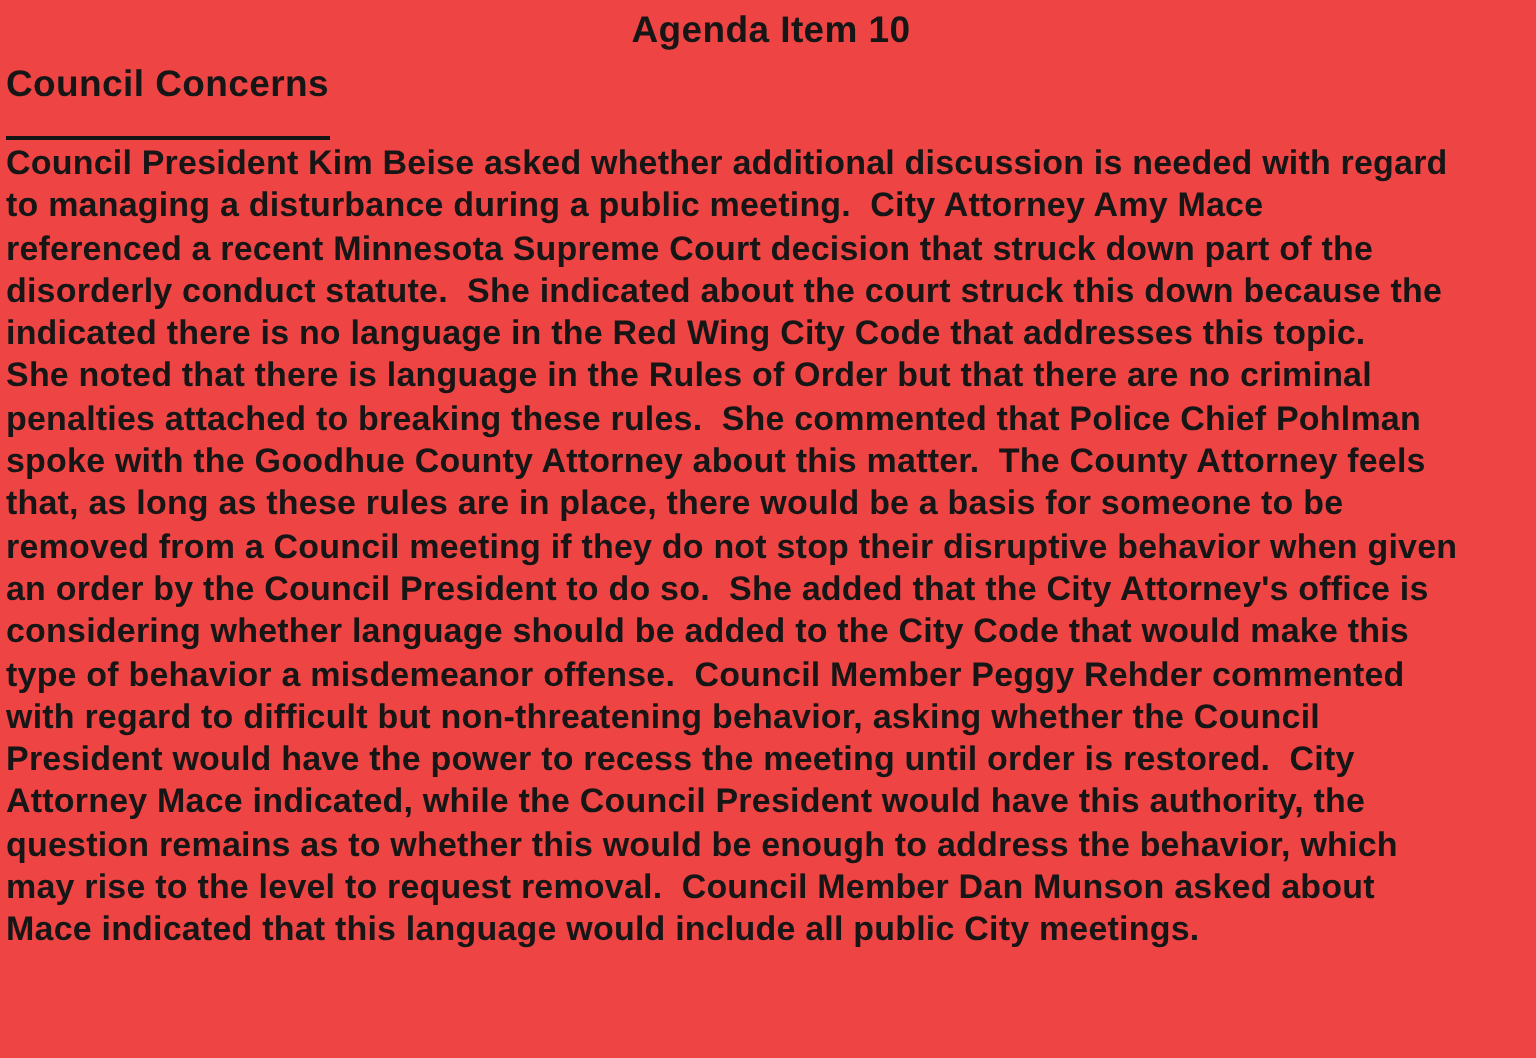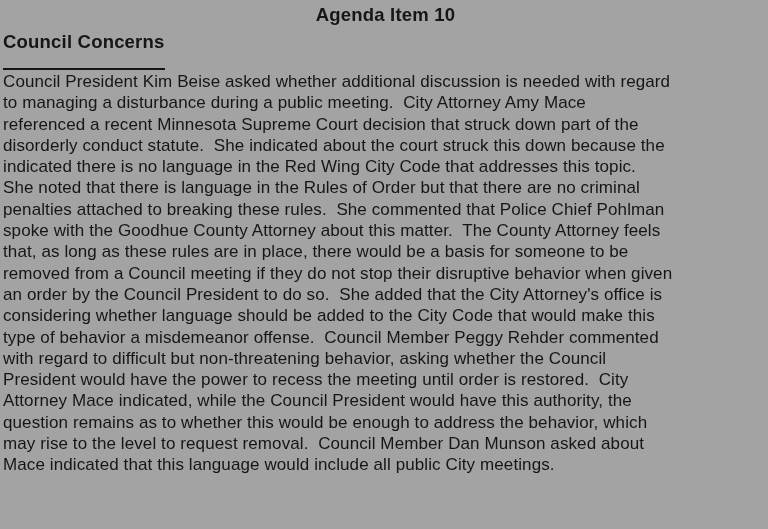--- a/index.html
+++ b/index.html
@@ -4,21 +4,21 @@
 <style>
   html, body {
     margin: 0;
     padding: 0;
     background: #ffffff;
   }
   .page {
     position: relative;
     width: 768px;
     height: 529px;
-    background: #a3a3a3;
+    background: #ef4444;
     overflow: hidden;
     font-family: "Liberation Sans", "DejaVu Sans", sans-serif;
     color: #161616;
     box-sizing: border-box;
     padding: 5px 0 0 3px;
   }
   .doc-title {
     text-align: center;
     font-weight: 700;
     font-size: 18.5px;
@@ -38,20 +38,21 @@
     white-space: pre;
   }
   .body-text {
     margin-top: 1px;
   }
   .body-line {
     font-size: 17px;
     line-height: 21.3px;
     white-space: pre;
     letter-spacing: 0.1px;
+    font-weight: bold;
   }
 </style>
 </head>
 <body>
 
 <div class="page">
   <div class="doc-title">Agenda Item 10</div>
   <div>
     <span class="section-heading">Council Concerns</span>
   </div>

